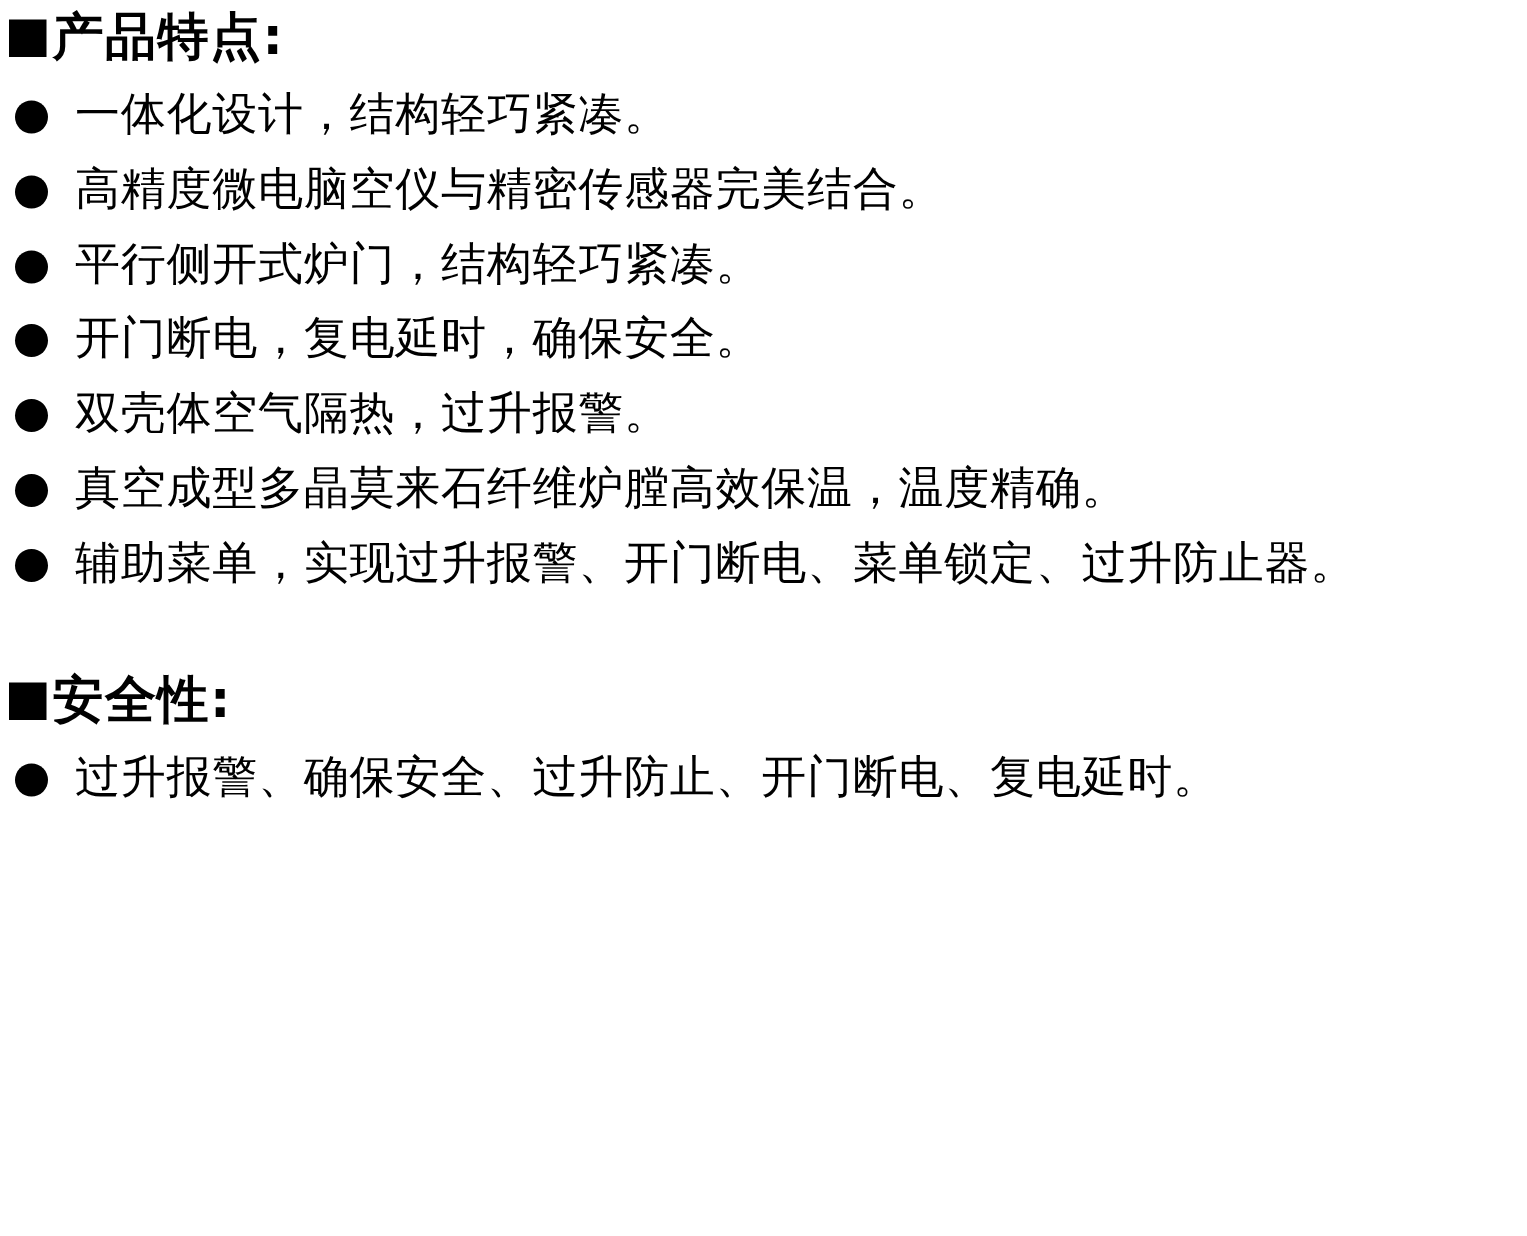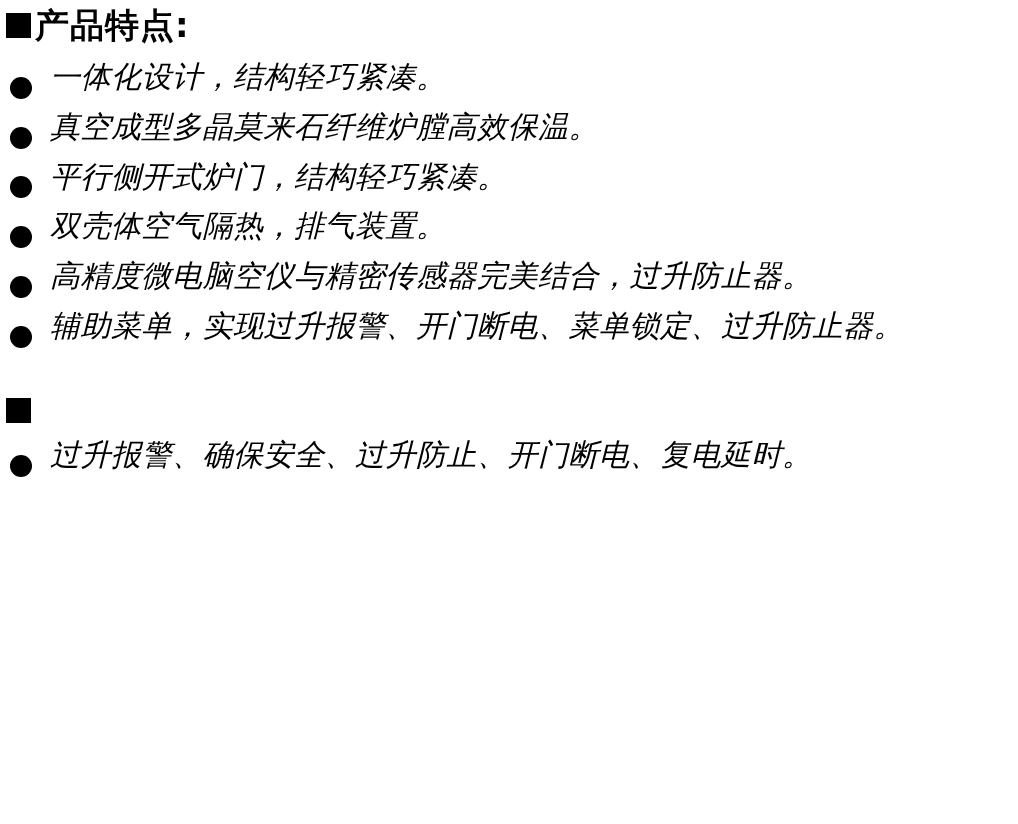--- a/index.html
+++ b/index.html
@@ -40,25 +40,24 @@
     margin-right: 4px;
     flex: 0 0 auto;
   }
   .bullet-list {
     list-style: none;
     margin: 0;
     padding: 0;
   }
   .bullet-item {
     display: flex;
-    align-items: flex-end;
+    align-items: flex-start;
     font-size: 30px;
     line-height: 1.46;
     margin-bottom: 6px;
-    font-style: italic;
   }
   .bullet-dot {
     flex: 0 0 auto;
     width: 22px;
     height: 22px;
     border-radius: 50%;
     background: #000;
     margin: 12px 18px 0 4px;
   }
   .bullet-text {
@@ -79,46 +78,51 @@
       <span class="heading-marker"></span>
       <span>产品特点:</span>
     </div>
     <ul class="bullet-list">
       <li class="bullet-item">
         <span class="bullet-dot"></span>
         <span class="bullet-text">一体化设计，结构轻巧紧凑。</span>
       </li>
       <li class="bullet-item">
         <span class="bullet-dot"></span>
-        <span class="bullet-text">真空成型多晶莫来石纤维炉膛高效保温。</span>
+        <span class="bullet-text">高精度微电脑空仪与精密传感器完美结合。</span>
       </li>
       <li class="bullet-item">
         <span class="bullet-dot"></span>
         <span class="bullet-text">平行侧开式炉门，结构轻巧紧凑。</span>
       </li>
       <li class="bullet-item">
         <span class="bullet-dot"></span>
-        <span class="bullet-text">双壳体空气隔热，排气装置。</span>
+        <span class="bullet-text">开门断电，复电延时，确保安全。</span>
       </li>
       <li class="bullet-item">
         <span class="bullet-dot"></span>
-        <span class="bullet-text">高精度微电脑空仪与精密传感器完美结合，过升防止器。</span>
+        <span class="bullet-text">双壳体空气隔热，过升报警。</span>
+      </li>
+      <li class="bullet-item">
+        <span class="bullet-dot"></span>
+        <span class="bullet-text">真空成型多晶莫来石纤维炉膛高效保温，温度精确。</span>
       </li>
       <li class="bullet-item">
         <span class="bullet-dot"></span>
         <span class="bullet-text">辅助菜单，实现过升报警、开门断电、菜单锁定、过升防止器。</span>
       </li>
     </ul>
   </div>
 
   <div class="section-gap"></div>
 
   <div class="section">
     <div class="section-heading">
       <span class="heading-marker"></span>
+      <span>安全性:</span>
     </div>
     <ul class="bullet-list">
       <li class="bullet-item">
         <span class="bullet-dot"></span>
         <span class="bullet-text">过升报警、确保安全、过升防止、开门断电、复电延时。</span>
       </li>
     </ul>
   </div>
 
 </div>

